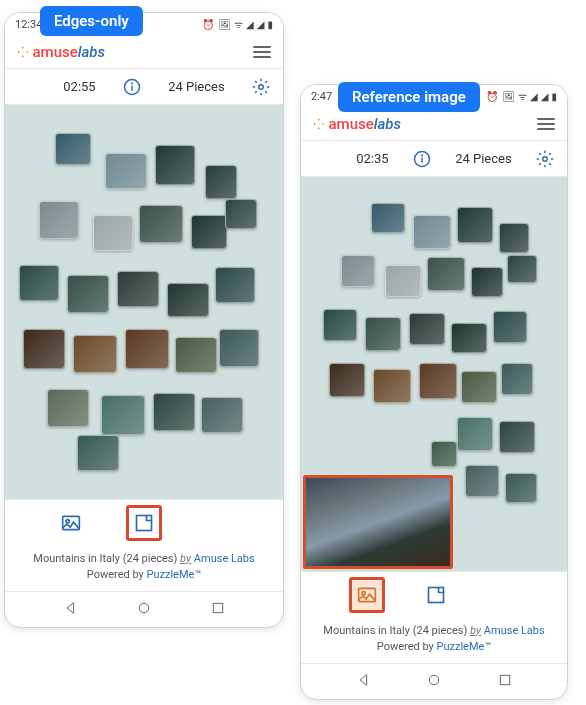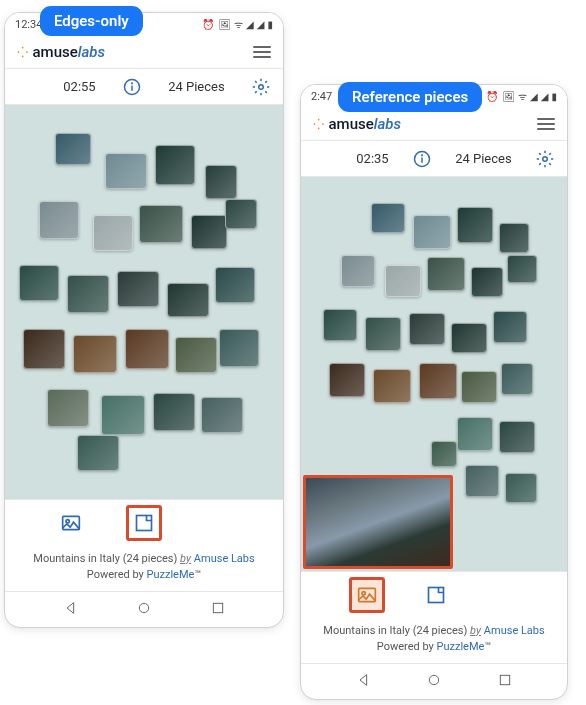--- a/index.html
+++ b/index.html
@@ -13,21 +13,21 @@
     font-size: 13px;
     color: #333;
   }
   .badge-label {
     position: absolute;
     background: #1976f5;
     color: #fff;
     padding: 6px 14px;
     font-size: 15px;
     font-weight: 600;
-    border-radius: 11px;
+    border-radius: 6px;
     z-index: 5;
   }
   .phone {
     position: absolute;
     background: #fff;
     border: 1px solid #d0d0d0;
     border-radius: 16px;
     overflow: hidden;
     box-shadow: 0 2px 8px rgba(0,0,0,0.1);
     display: flex;
@@ -57,21 +57,21 @@
     padding: 0 12px;
     border-bottom: 1px solid #e6e6e6;
   }
   .brand {
     display: flex;
     align-items: center;
     gap: 4px;
     font-size: 15px;
     font-weight: 500;
   }
-  .brand .amuse { color: #0f172a; }
+  .brand .amuse { color: #ef4444; }
   .brand .labs  { color: #2e6bb5; font-style: italic; }
   .hamburger-lines, .menu-lines {
     width: 18px; height: 12px;
     display:flex; flex-direction:column; justify-content:space-between;
   }
   .hamburger-lines span, .menu-lines span {
     display:block; height:2px; background:#666; border-radius:1px;
   }
   .menu-lines span { background:#2e6bb5; }
   .toolbar {
@@ -132,21 +132,21 @@
     height:36px;
     border-top:1px solid #e6e6e6;
     display:flex; justify-content:space-evenly; align-items:center;
   }
   .navbar svg { stroke:#666; }
 </style>
 </head>
 <body>
 
 <div class="badge-label" style="top:6px; left:40px">Edges-only</div>
-<div class="badge-label" style="top:82px; left:338px">Reference pieces</div>
+<div class="badge-label" style="top:82px; left:338px">Reference image</div>
 
 <div class="phone" style="top:12px; left:4px; width:280px; height:616px;">
   <div class="statusbar">
     <span>12:34</span>
     <span class="icons">
       <span>⏰</span>
       <span>🖼</span>
       <span>ᯤ</span>
       <span>◢</span>
       <span>◢</span>

